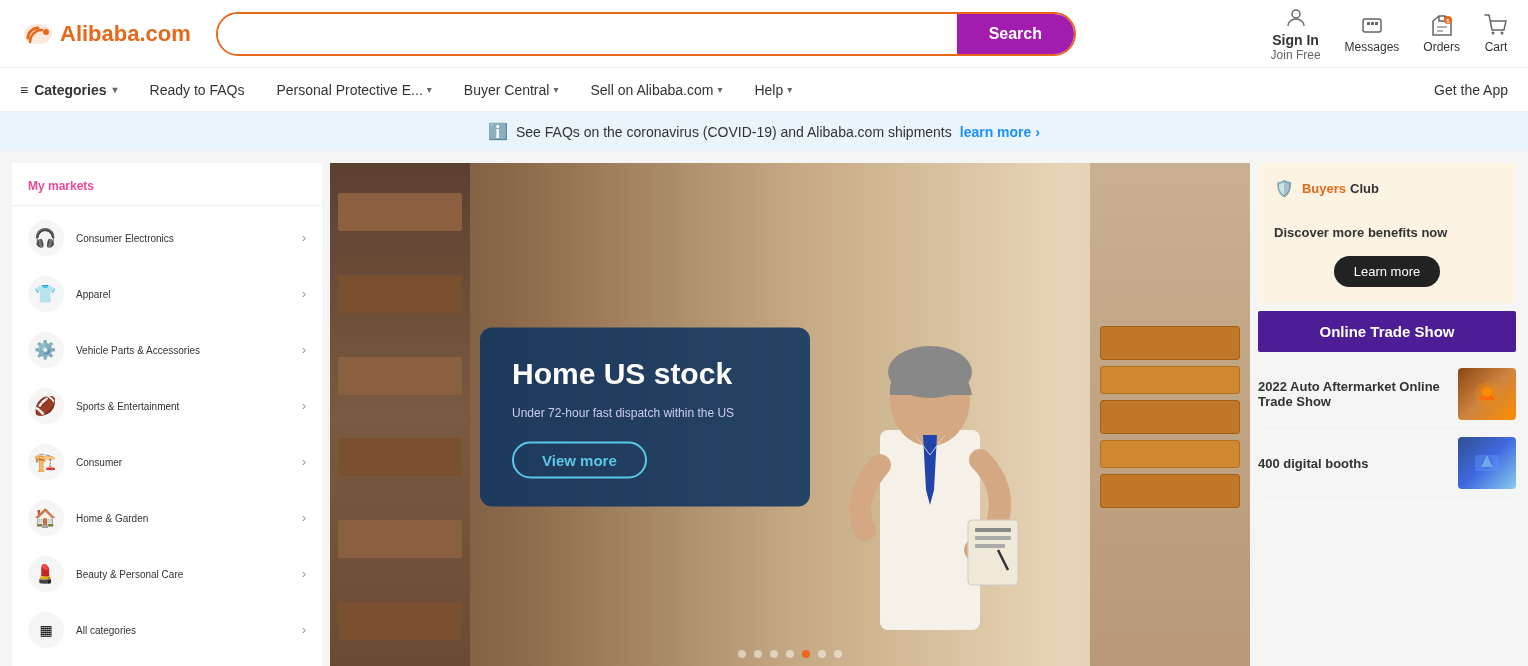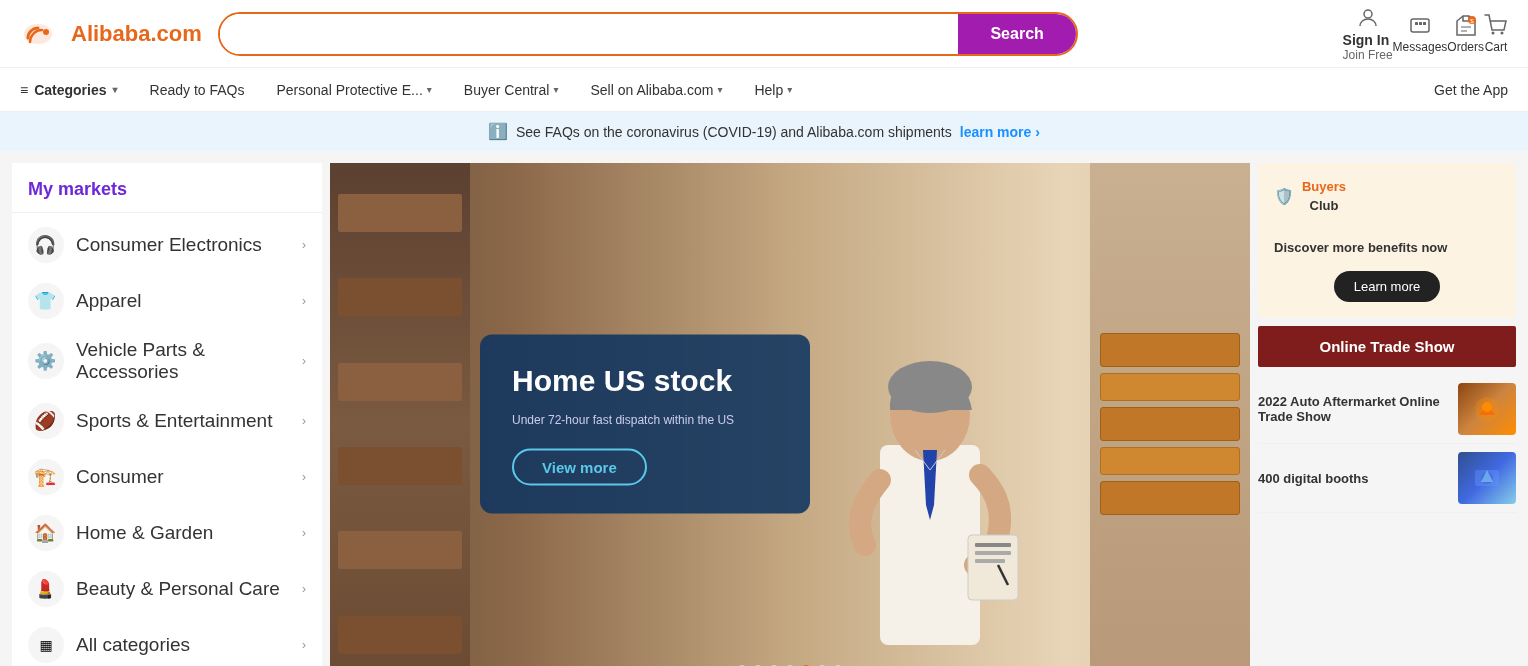--- a/index.html
+++ b/index.html
@@ -17,21 +17,20 @@
     }
     .logo-area {
       display: flex;
       align-items: center;
       min-width: 180px;
     }
     .logo-text {
       font-size: 22px;
       font-weight: bold;
       color: #e8681a;
-      margin-left: 11px;
     }
     .logo-icon {
       width: 36px;
       height: 28px;
       margin-right: 4px;
     }
     .search-bar {
       flex: 1;
       display: flex;
       align-items: center;
@@ -55,21 +54,23 @@
       border: none;
       padding: 0 32px;
       height: 100%;
       font-size: 16px;
       font-weight: bold;
       cursor: pointer;
     }
     .header-actions {
       display: flex;
       align-items: center;
+      gap: 24px;
       margin-left: auto;
+      text-align: center;
     }
     .header-action-item {
       display: flex;
       flex-direction: column;
       align-items: center;
       font-size: 12px;
       color: #333;
       cursor: pointer;
       gap: 2px;
     }
@@ -136,23 +137,23 @@
     }
 
     
     .sidebar {
       width: 310px;
       background: #fff;
       flex-shrink: 0;
       padding: 12px 0;
     }
     .sidebar-title {
-      font-size: 18px;
+      font-size: 12px;
       font-weight: bold;
-      color: #6d28d9;
+      color: #ec4899;
       padding: 4px 16px 12px 16px;
       border-bottom: 1px solid #f0f0f0;
       margin-bottom: 4px;
     }
     .sidebar-item {
       display: flex;
       align-items: center;
       padding: 10px 16px;
       cursor: pointer;
       gap: 12px;
@@ -167,21 +168,21 @@
       width: 36px;
       height: 36px;
       border-radius: 50%;
       background: #f5f5f5;
       display: flex;
       align-items: center;
       justify-content: center;
       font-size: 18px;
       flex-shrink: 0;
     }
-    .sidebar-label { font-size: 19px; color: #333; }
+    .sidebar-label { font-size: 10px; color: #333; }
     .sidebar-chevron { color: #999; font-size: 12px; }
 
     
     .hero-section {
       flex: 1;
       position: relative;
       background: #c8a882;
       min-height: 420px;
       overflow: hidden;
       margin: 0 8px;
@@ -251,40 +252,39 @@
       display: flex;
       align-items: center;
       gap: 8px;
       margin-bottom: 8px;
     }
     .buyers-club-logo {
       display: flex;
       align-items: center;
       gap: 4px;
       font-size: 13px;
-      flex-direction: column;
     }
     .buyers-club-icon { color: #e8681a; font-size: 16px; }
     .buyers-label-buyers { color: #e8681a; font-weight: bold; }
     .buyers-label-club { color: #333; font-weight: bold; }
     .buyers-desc { font-size: 13px; color: #333; font-weight: bold; margin-bottom: 16px; margin-top: 27px; }
     .learn-more-btn {
       background: #222;
       color: #fff;
       border: none;
       border-radius: 20px;
       padding: 8px 20px;
       font-size: 13px;
       cursor: pointer;
       display: block;
       margin: 0 auto;
     }
 
     .online-trade-btn {
-      background: #7f1d1d;
+      background: #4c1d95;
       color: #fff;
       border: none;
       width: 100%;
       padding: 12px;
       font-size: 15px;
       font-weight: bold;
       cursor: pointer;
       margin-bottom: 8px;
       border-radius: 2px;
     }

